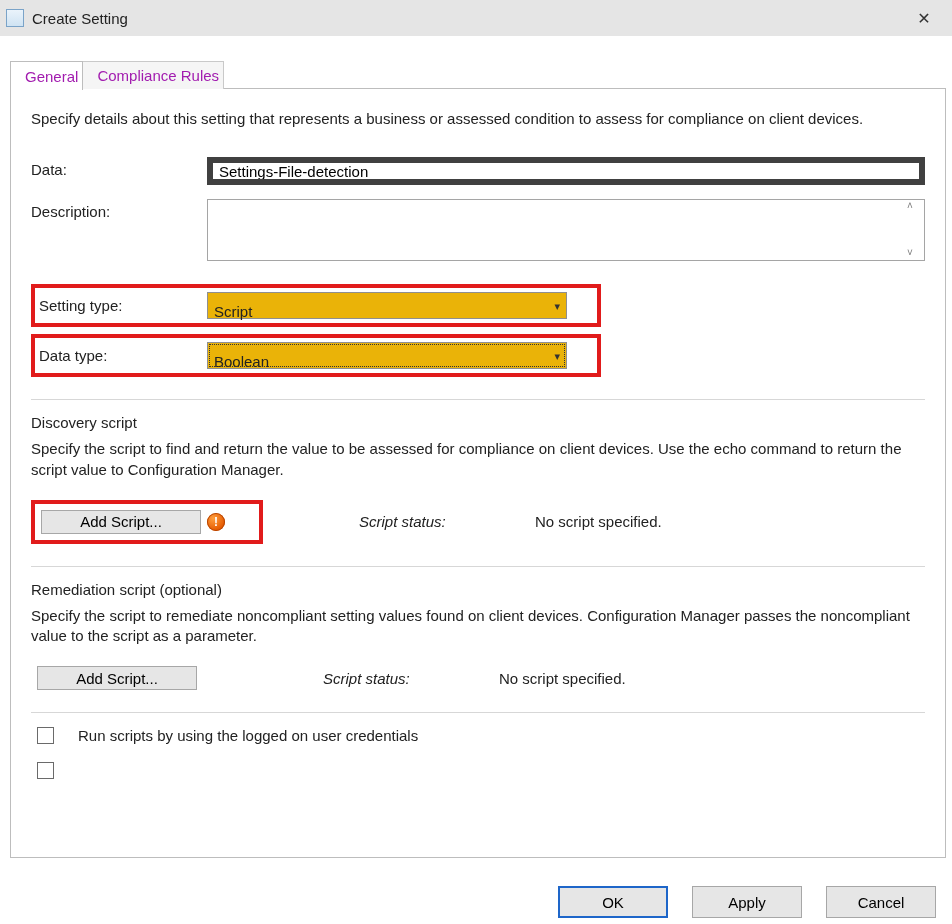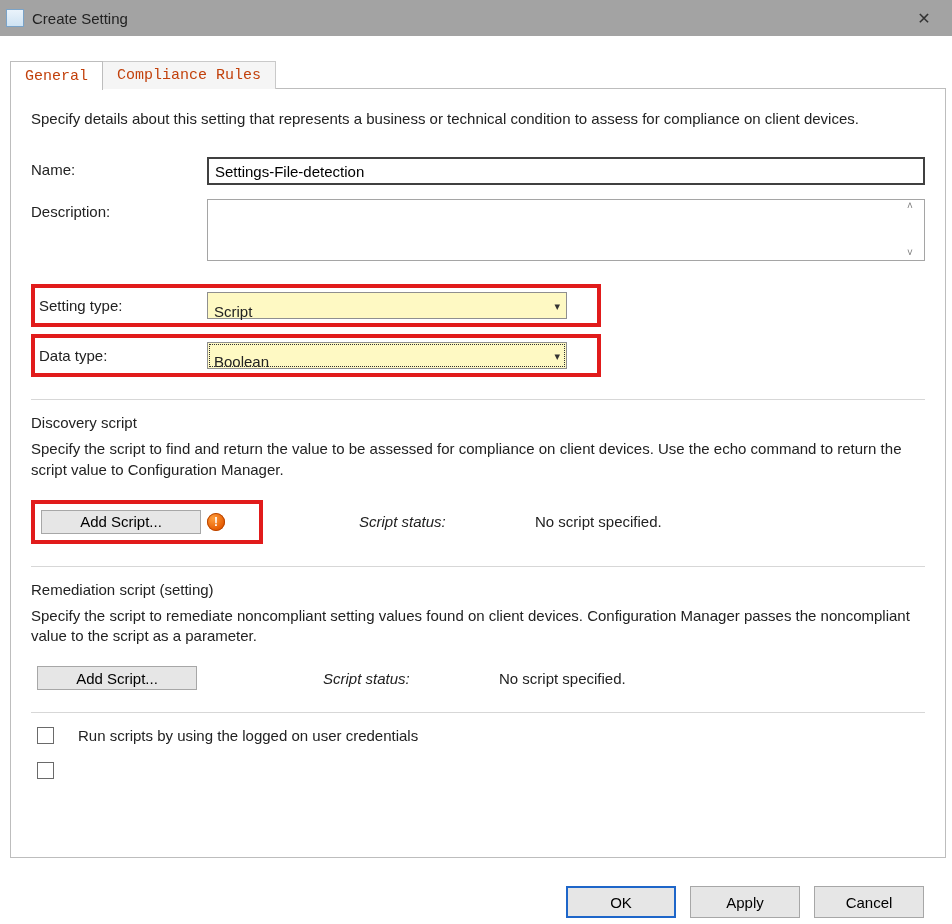--- a/index.html
+++ b/index.html
@@ -10,21 +10,21 @@
     font-size: 15px;
     color: #222;
     background: #fff;
     overflow: hidden;
   }
   .titlebar {
     height: 36px;
     display: flex;
     align-items: center;
     padding: 0 8px 0 6px;
-    background: #a3a3a3;
+    background: #e5e5e5;
   }
   .titlebar .appicon {
     width: 18px; height: 18px;
     border: 1px solid #7aa3c8;
     background: linear-gradient(#eaf3fb,#cfe3f3);
     margin-right: 8px;
   }
   .titlebar .title { flex: 1; font-size: 15px; }
   .titlebar .close {
     width: 40px; height: 28px;
@@ -38,31 +38,30 @@
   }
 
   .tabstrip {
     display: flex;
     align-items: flex-end;
     height: 30px;
     position: relative;
     z-index: 2;
   }
   .tab {
-    padding: 5px 14px 5px 14px;
+    padding: 5px 4px 5px 14px;
     border: 1px solid #c9c9c9;
     border-bottom: none;
     background: #f5f5f5;
     font-size: 15px;
-    color: #c2410c;
+    color: #a21caf;
     margin-right: 0;
     position: relative;
     top: 1px;
     user-select: none;
-    font-family: Liberation Mono, monospace;
   }
   .tab.active {
     background: #fff;
     border-color: #bdbdbd;
     z-index: 3;
     top: 2px;
     padding-top: 6px;
   }
   .tab + .tab { margin-left: -1px; }
 
@@ -85,21 +84,21 @@
     align-items: flex-start;
     margin-bottom: 14px;
   }
   .form-row .lbl {
     width: 176px;
     padding-top: 4px;
   }
   .txt {
     flex: 1;
     height: 28px;
-    border: 2px solid #404040;
+    border: 6px solid #404040;
     padding: 2px 6px;
     font: inherit;
     background: #fff;
   }
   .desc-wrap {
     flex: 1;
     position: relative;
   }
   .desc {
     width: 100%;
@@ -130,21 +129,21 @@
     width: 570px;
   }
   .hl-row .lbl {
     width: 168px;
   }
   .combo {
     position: relative;
     width: 360px;
     height: 27px;
     border: 1px solid #8f8f8f;
-    background: #fef9c3;
+    background: #eab308;
     display: flex; align-items: center;
     padding: 12px 24px 0 6px;
     font: inherit;
     user-select: none;
   }
   .combo.focus {
     outline: 1px dotted #333;
     outline-offset: -3px;
   }
   .combo .chev {
@@ -208,24 +207,24 @@
     margin: 10px 0 18px 6px;
   }
   .chk {
     width: 17px; height: 17px;
     border: 1px solid #6a6a6a;
     background: #fff;
   }
 
   .footer {
     position: absolute;
-    right: 28px;
+    right: 16px;
     bottom: 6px;
     display: flex;
-    gap: 14px;
+    gap: 24px;
   }
   .footer .btn { min-width: 110px; height: 32px; }
   .footer .btn.primary {
     border: 2px solid #1e66c9;
     background: #e6e6e6;
   }
 </style>
 </head>
 <body>
 
@@ -239,24 +238,24 @@
 
 <div class="dialog-body">
 
   <div class="tabstrip">
     <div class="tab active">General</div>
     <div class="tab">Compliance Rules</div>
   </div>
 
   <div class="tabpanel">
 
-    <div class="intro">Specify details about this setting that represents a business or technical condition to assess for compliance on client devices.</div>
+    <div class="intro">Specify details about this setting that represents a business or assessed condition to assess for compliance on client devices.</div>
 
     <div class="form-row">
-      <div class="lbl">Name:</div>
+      <div class="lbl">Data:</div>
       <input class="txt" type="text" value="Settings-File-detection" style="">
     </div>
 
     <div class="form-row">
       <div class="lbl">Description:</div>
       <div class="desc-wrap">
         <textarea class="desc" style=""></textarea>
         <div class="desc-spin">
           <span>˄</span>
           <span>˅</span>
@@ -291,21 +290,21 @@
       <span class="hl-btn-wrap">
         <button class="btn">Add Script...</button>
         <span class="warn-icon"></span>
       </span>
       <span class="status-lbl">Script status:</span>
       <span class="status-val">No script specified.</span>
     </div>
 
     <hr class="sep">
 
-    <div class="section-title">Remediation script (setting)</div>
+    <div class="section-title">Remediation script (optional)</div>
     <div class="section-desc">Specify the script to remediate noncompliant setting values found on client devices. Configuration Manager passes the noncompliant value to the script as a parameter.</div>
 
     <div class="script-row plain">
       <button class="btn">Add Script...</button>
       <span class="status-lbl">Script status:</span>
       <span class="status-val">No script specified.</span>
     </div>
 
     <hr class="sep">
 

